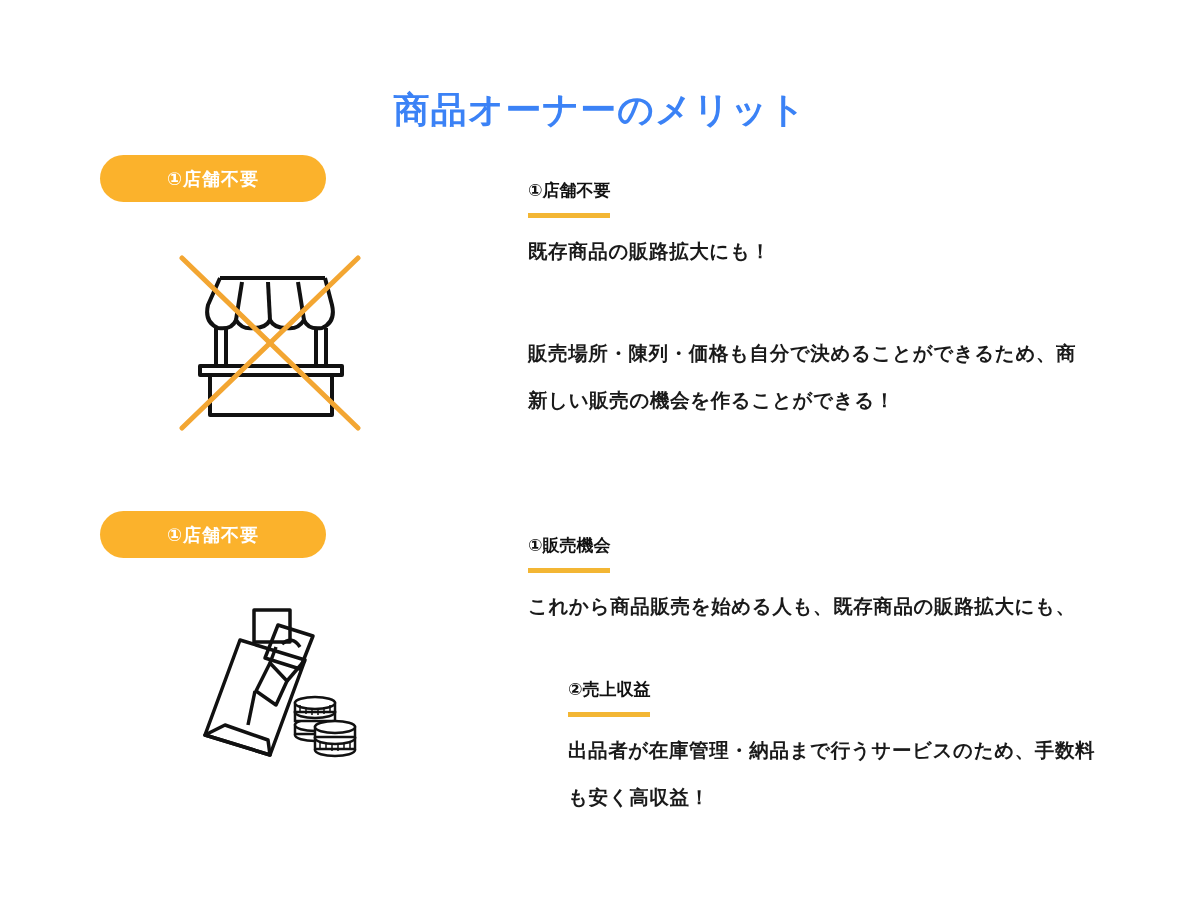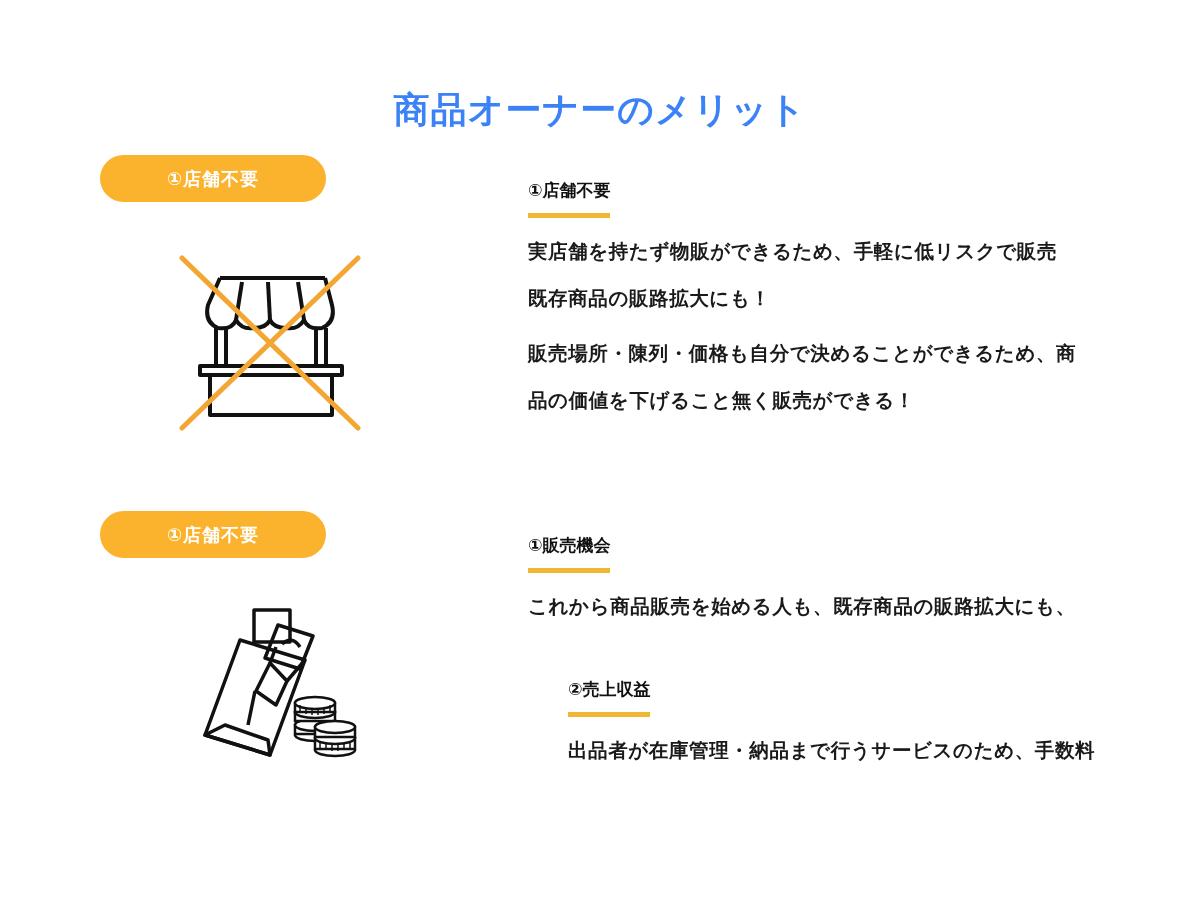--- a/index.html
+++ b/index.html
@@ -63,29 +63,28 @@
     <g stroke="#f3a632" stroke-width="5" stroke-linecap="round">
       <line x1="12" y1="8" x2="188" y2="178"></line>
       <line x1="188" y1="8" x2="12" y2="178"></line>
     </g>
   </svg>
 </div>
 
 <div class="point p1">
   <div class="point-title">①店舗不要</div>
   <div class="point-body">
-    <div>実店舗を持たず物販ができるため、手軽に低リスクで販売</div>
     <div>既存商品の販路拡大にも！</div>
   </div>
 </div>
 
 <div class="point p2">
   <div class="point-body">
     <div>販売場所・陳列・価格も自分で決めることができるため、商</div>
-    <div>品の価値を下げること無く販売ができる！</div>
+    <div>新しい販売の機会を作ることができる！</div>
   </div>
 </div>
 
 <div class="badge badge-2">①店舗不要</div>
 
 <div class="icon icon-money">
   <svg width="180" height="165" viewBox="0 0 180 165">
     <g fill="none" stroke="#111" stroke-width="3.5" stroke-linejoin="round">
 
       <rect x="64" y="15" width="36" height="32"></rect>
@@ -137,14 +136,15 @@
   <div class="point-title">①販売機会</div>
   <div class="point-body">
     <div>これから商品販売を始める人も、既存商品の販路拡大にも、</div>
   </div>
 </div>
 
 <div class="point p4">
   <div class="point-title">②売上収益</div>
   <div class="point-body">
     <div>出品者が在庫管理・納品まで行うサービスのため、手数料</div>
+    <div>も安く高収益！</div>
   </div>
 </div>
 
 </body></html>

